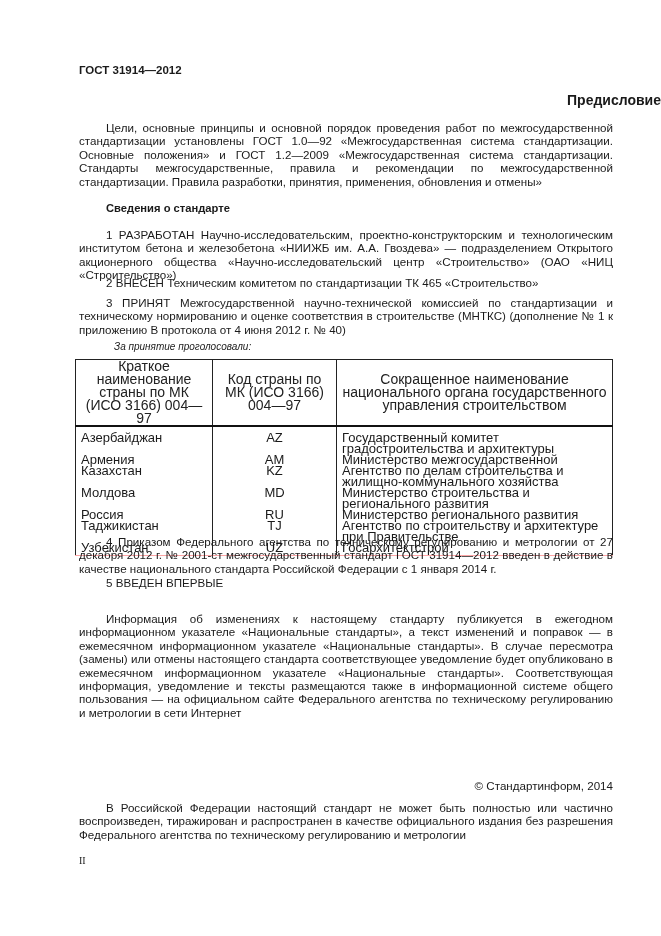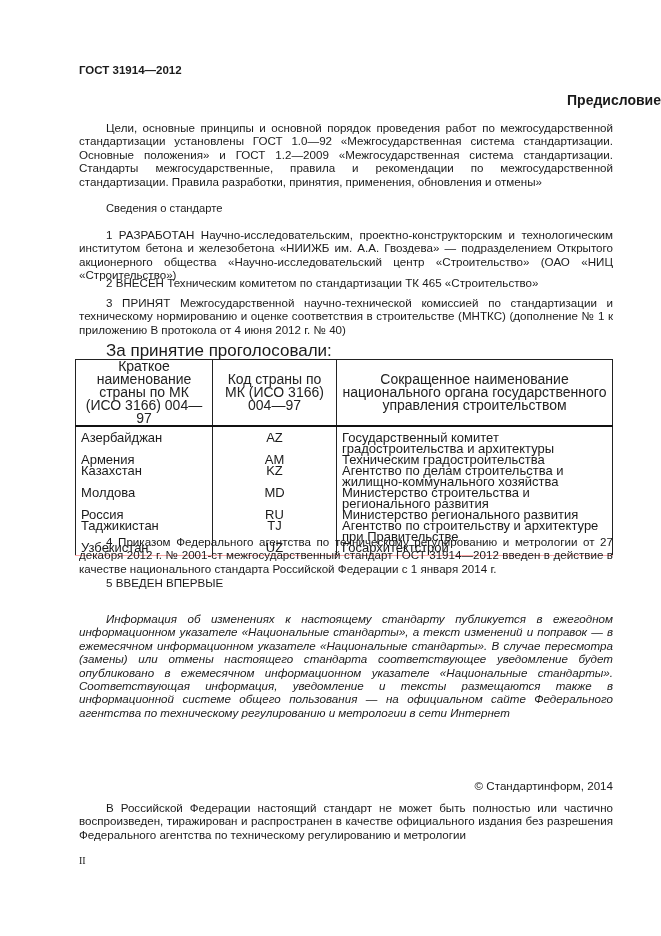--- a/index.html
+++ b/index.html
@@ -8,42 +8,42 @@
     font-family: "Liberation Sans", sans-serif; color: #1a1a1a;
   }
   .abs { position: absolute; }
   .doc-code { left: 79px; top: 64px; font-size: 11.5px; font-weight: bold; }
   .title { left: 0; width: 661px; top: 92px; text-align: right; font-size: 14px; font-weight: bold; padding-left: 30px; box-sizing: border-box; }
   .para {
     left: 79px; width: 534px; font-size: 11.6px; line-height: 13.4px;
     text-align: justify; text-indent: 27px; margin: 0;
   }
   .para.last-left { text-align-last: left; }
-  .subhead { left: 106px; top: 202px; font-size: 11.2px; font-weight: normal; }
-  .voted { left: 106px; top: 341px; font-size: 17px; }
+  .subhead { left: 106px; top: 202px; font-size: 11.2px; font-weight: bold; }
+  .voted { left: 114px; top: 341px; font-size: 10px; font-style: italic; }
 
   table.members {
     position: absolute; left: 75px; top: 359px; width: 538px;
     border-collapse: collapse; font-size: 9.6px; line-height: 11px;
   }
   table.members th {
     font-weight: normal; font-size: 14px; line-height: 13px; color: #222;
     height: 36px; border: 1px solid #222; border-bottom: 2px solid #111;
     text-align: center; vertical-align: middle; padding: 0 4px;
   }
   table.members td {
     border-left: 1px solid #222; border-right: 1px solid #222;
     vertical-align: top; padding: 0 5px; font-size: 13px; line-height: 11px;
   }
   table.members tbody tr:first-child td { padding-top: 5px; }
   table.members tbody tr:last-child td { border-bottom: 1px solid #fca5a5; padding-bottom: 2px; margin-top: 28px; }
   td.code { text-align: center; }
   .col1 { width: 128px; } .col2 { width: 115px; }
 
-  .italic { font-style: italic; }
+  .italic { }
   .copyright { right: 48px; top: 779px; font-size: 11.6px; }
   .pagenum { left: 79px; top: 855px; font-size: 10px; font-family: Liberation Serif, serif; }
 </style>
 </head>
 <body>
 
 <div class="abs doc-code">ГОСТ 31914—2012</div>
 <div class="abs title">Предисловие</div>
 
 <p class="abs para last-left" style="top:121px">Цели, основные принципы и основной порядок проведения работ по межгосударственной стандартизации установлены ГОСТ 1.0—92 «Межгосударственная система стандартизации. Основные положения» и ГОСТ 1.2—2009 «Межгосударственная система стандартизации. Стандарты межгосударственные, правила и рекомендации по межгосударственной стандартизации. Правила разработки, принятия, применения, обновления и отмены»</p>
@@ -66,21 +66,21 @@
   </thead>
   <tbody>
     <tr>
       <td>Азербайджан</td>
       <td class="code">AZ</td>
       <td>Государственный комитет градостроительства и архитектуры</td>
     </tr>
     <tr>
       <td>Армения</td>
       <td class="code">AM</td>
-      <td>Техническим градостроительства</td>
+      <td>Министерство межгосударственной</td>
     </tr>
     <tr>
       <td>Казахстан</td>
       <td class="code">KZ</td>
       <td>Агентство по делам строительства и жилищно-коммунального хозяйства</td>
     </tr>
     <tr>
       <td>Молдова</td>
       <td class="code">MD</td>
       <td>Министерство строительства и регионального развития</td>

